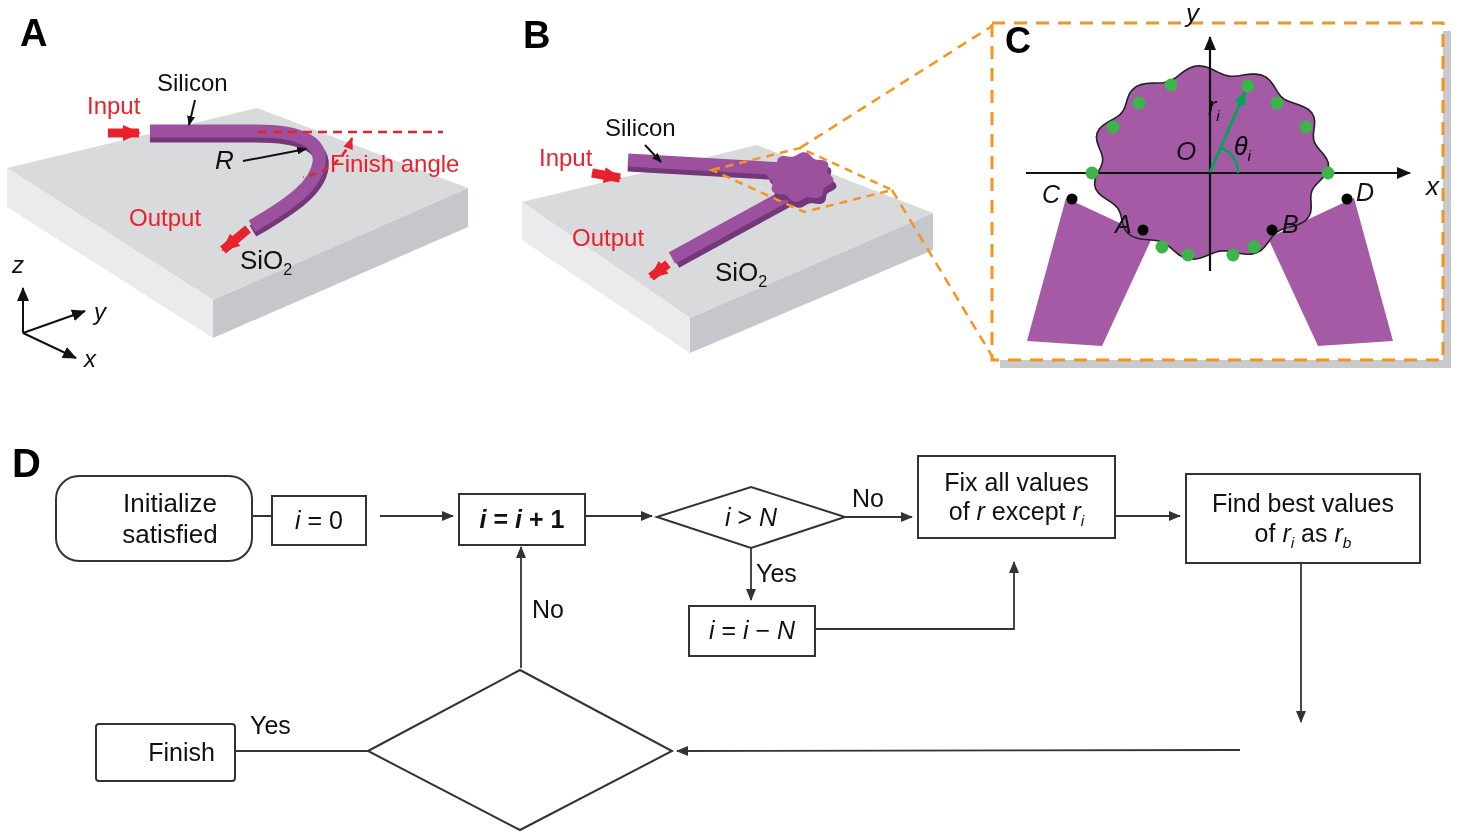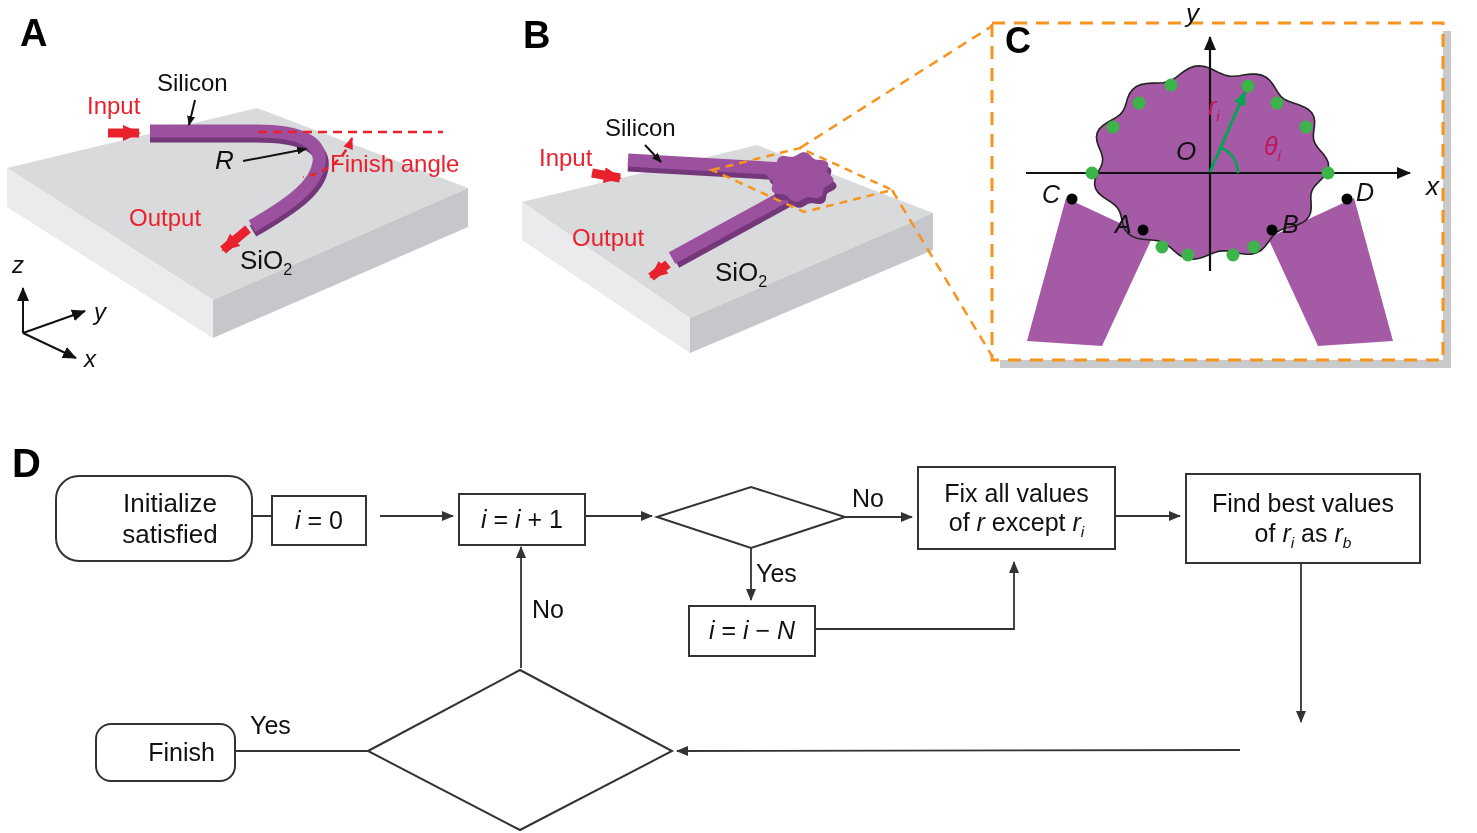--- a/index.html
+++ b/index.html
@@ -4,21 +4,21 @@
 <style>
   html,body{margin:0;padding:0;background:#fff;}
   #stage{position:relative;width:1477px;height:833px;background:#fff;overflow:hidden;
          font-family:"Liberation Sans",sans-serif;color:#111;}
   #art{position:absolute;left:0;top:0;}
   .lb{position:absolute;white-space:nowrap;line-height:1.05;}
   .pl{font-size:38px;font-weight:bold;color:#000;}
   .t24{font-size:24px;}
   .t26{font-size:26px;}
   .red{color:#e8212c;}
-  .grn{color:#be185d;}
+  .grn{color:#000000;}
   .it{font-style:italic;}
   sub{font-size:62%;line-height:0;}
   .node{position:absolute;border:2px solid #333;background:#fff;display:flex;flex-direction:column;
         align-items:center;justify-content:center;text-align:center;font-size:25px;line-height:1.18;}
   .round{border-radius:24px;padding-left:32px;}
   .dmlbl{position:absolute;display:flex;flex-direction:column;align-items:center;justify-content:center;
          text-align:center;font-size:25px;line-height:1.18;background:transparent;}
   .el{font-size:25px;}
 </style>
 </head>
@@ -167,48 +167,51 @@
 <div class="lb t26 it" style="left:1186px;top:0px;">y</div>
 <div class="lb t26 it" style="left:1426px;top:173px;">x</div>
 <div class="lb t26 it" style="left:1176px;top:138px;">O</div>
 <div class="lb el it" style="left:1042px;top:181px;">C</div>
 <div class="lb el it" style="left:1356px;top:179px;">D</div>
 <div class="lb el it" style="left:1115px;top:211px;">A</div>
 <div class="lb el it" style="left:1282px;top:211px;">B</div>
 <div class="lb el grn" style="left:1208px;top:93px;">
       <div><span class="it">r</span><sub class="it">i</sub></div>
     </div>
-<div class="lb el grn" style="left:1264px;top:133px;">
+<div class="lb el grn" style="left:1234px;top:133px;">
       <div><span class="it">θ</span><sub class="it">i</sub></div>
     </div>
 
 <div class="lb pl" style="left:12px;top:442px;font-size:40px;">D</div>
 
 <div class="node round" style="left:55px;top:475px;width:162px;height:83px;font-size:26px;">
       <div>Initialize</div>
       <div>satisfied</div>
     </div>
 <div class="node" style="left:271px;top:495px;width:92px;height:47px;">
       <div><span class="it">i</span> = 0</div>
     </div>
-<div class="node" style="left:458px;top:493px;width:124px;height:49px;">
+<div class="node" style="left:458px;top:493px;width:124px;height:49px;font-weight:bold;">
       <div><span class="it">i</span> = <span class="it">i</span> + 1</div>
     </div>
-<div class="node" style="left:917px;top:466px;width:195px;height:80px;">
+<div class="dmlbl" style="left:657px;top:487px;width:188px;height:61px;">
+      <div><span class="it">i</span> &gt; <span class="it">N</span></div>
+    </div>
+<div class="node" style="left:917px;top:455px;width:195px;height:80px;">
       <div>Fix all values</div>
       <div>of <span class="it">r</span> except <span class="it">r</span><sub class="it">i</sub></div>
     </div>
 <div class="node" style="left:1185px;top:473px;width:232px;height:87px;">
       <div>Find best values</div>
       <div>of <span class="it">r</span><sub class="it">i</sub> as <span class="it">r</span><sub class="it">b</sub></div>
     </div>
 <div class="node" style="left:688px;top:605px;width:124px;height:48px;">
       <div><span class="it">i</span> = <span class="it">i</span> − <span class="it">N</span></div>
     </div>
-<div class="node round" style="left:95px;top:723px;width:105px;height:55px;border-radius:16px;">
+<div class="node round" style="left:95px;top:723px;width:105px;height:55px;border-radius:4px;">
       <div>Finish</div>
     </div>
 
 <div class="lb el" style="left:852px;top:485px;">No</div>
 <div class="lb el" style="left:756px;top:560px;">Yes</div>
 <div class="lb el" style="left:532px;top:596px;">No</div>
 <div class="lb el" style="left:250px;top:712px;">Yes</div>
 
 </div>
 

